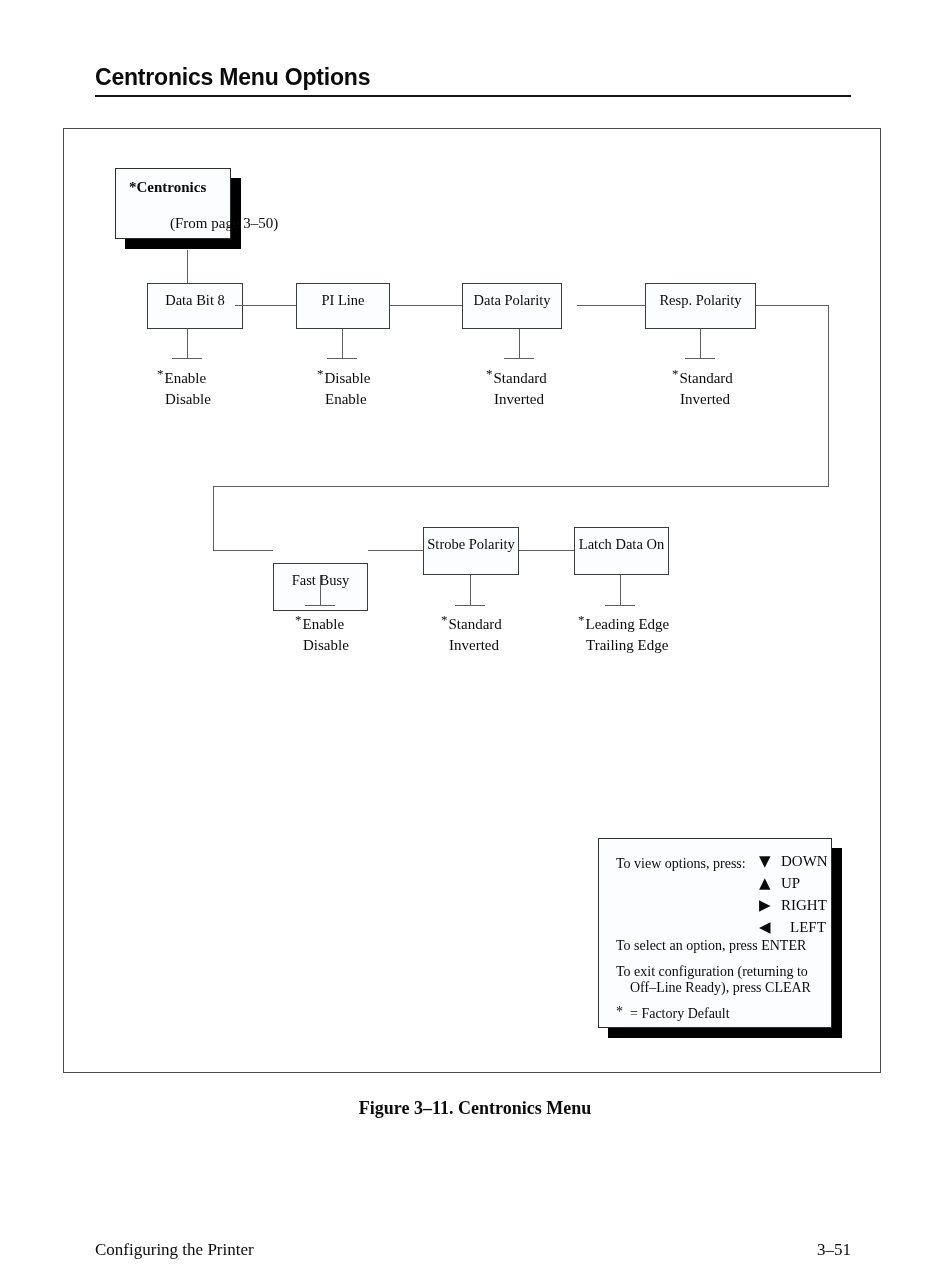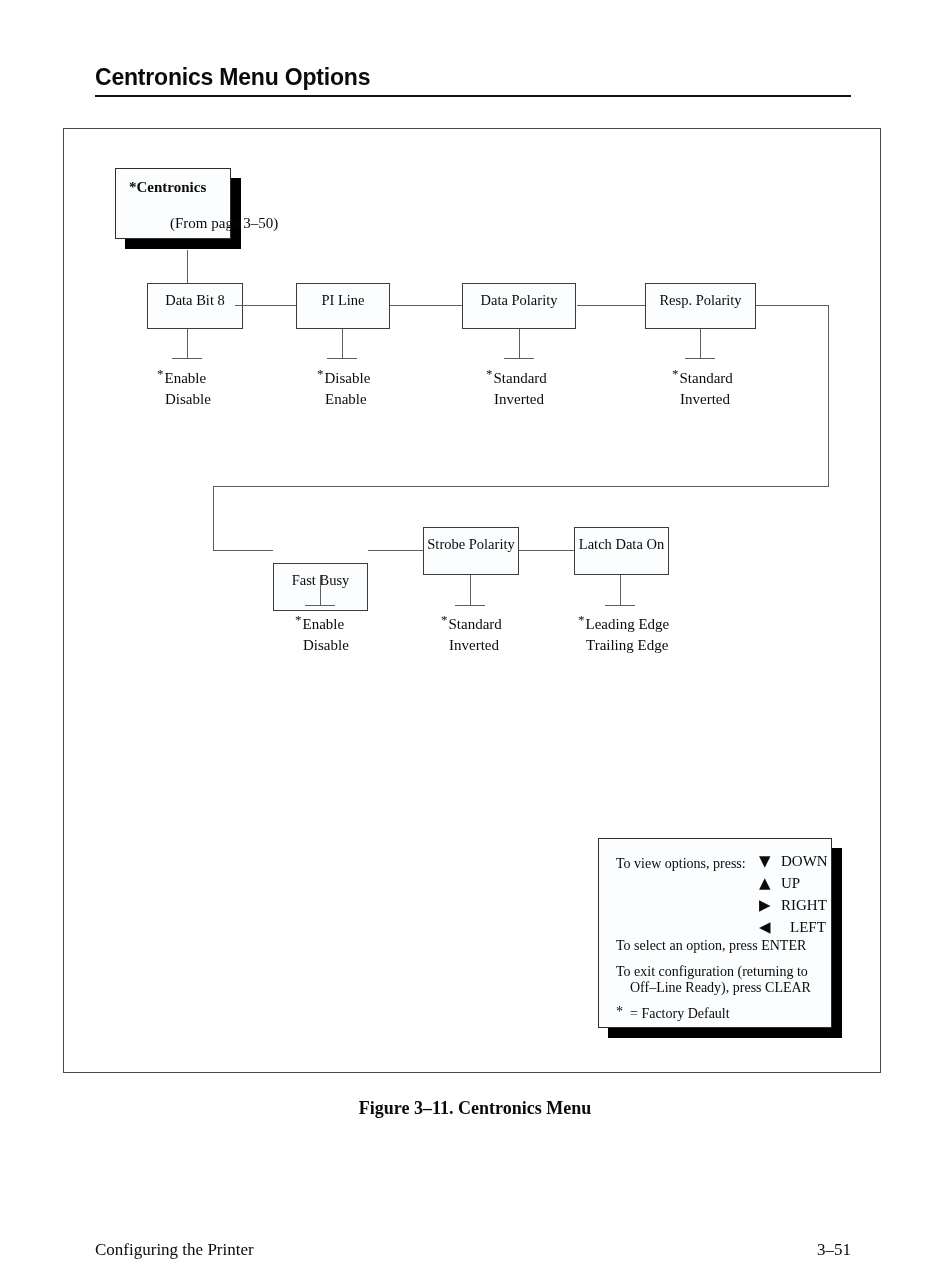--- a/index.html
+++ b/index.html
@@ -78,21 +78,21 @@
 
 <div class="shadow-box root-box">
   <div class="root-title">*Centronics</div>
   <div class="root-subtitle">(From page 3–50)</div>
 </div>
 
 <div class="line v" style="left:187px;top:250px;height:33px;"></div>
 
 <div class="node" style="left:139px;top:283px;width:96px;margin-left:8px;">Data Bit 8</div>
 <div class="node" style="left:296px;top:283px;width:94px;">PI Line</div>
-<div class="node" style="left:462px;top:283px;width:114px;">Data Polarity</div>
+<div class="node" style="left:462px;top:283px;width:100px;">Data Polarity</div>
 <div class="node" style="left:645px;top:283px;width:111px;">Resp. Polarity</div>
 
 <div class="line h" style="left:235px;top:305px;width:61px;"></div>
 <div class="line h" style="left:390px;top:305px;width:72px;"></div>
 <div class="line h" style="left:577px;top:305px;width:68px;"></div>
 <div class="line h" style="left:756px;top:305px;width:72px;"></div>
 
 <div class="line v" style="left:828px;top:305px;height:182px;"></div>
 <div class="line h" style="left:213px;top:486px;width:616px;"></div>
 <div class="line v" style="left:213px;top:486px;height:65px;"></div>

